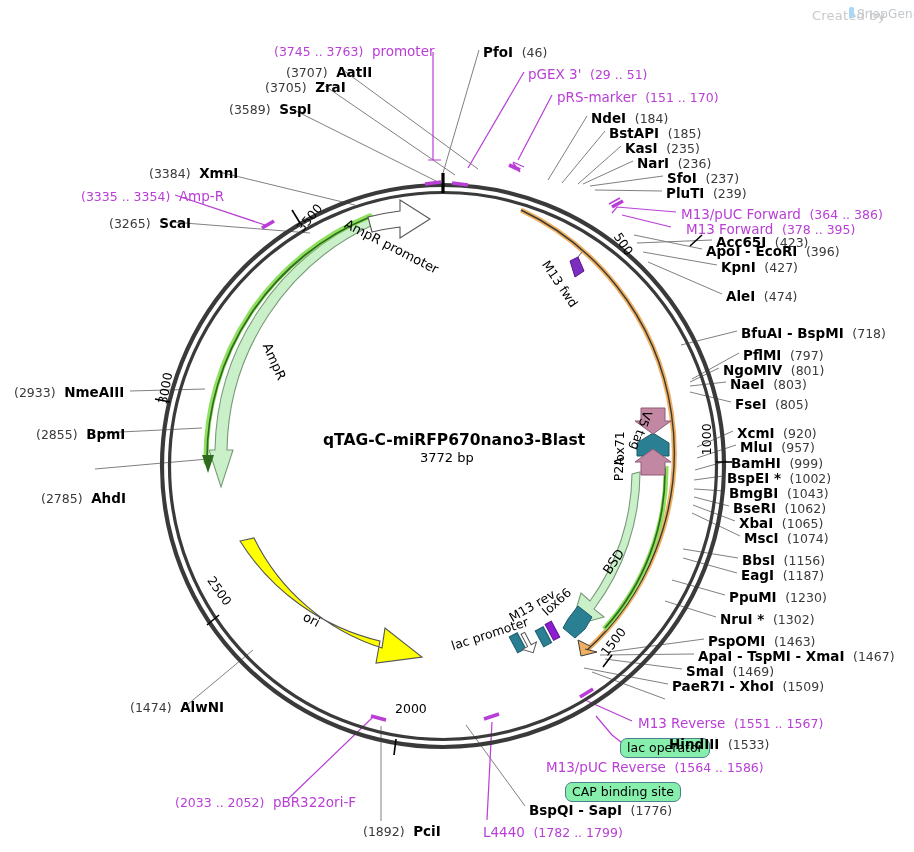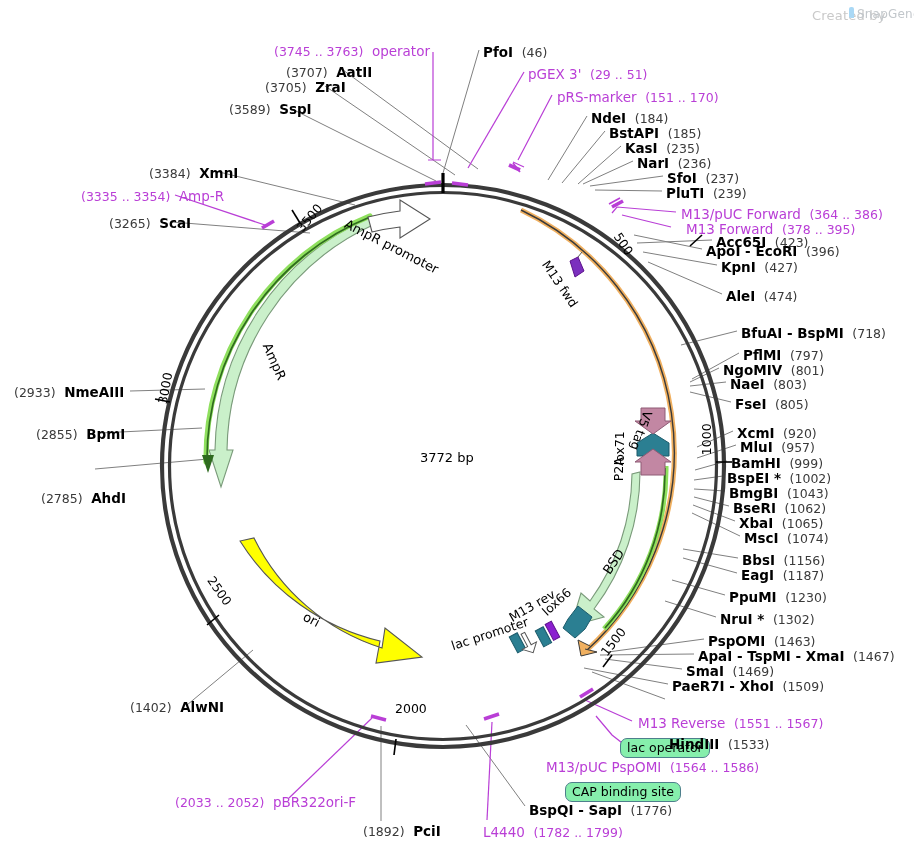--- a/index.html
+++ b/index.html
@@ -176,20 +176,21 @@
     <line x1="580" y1="697" x2="593" y2="689"></line>
     <line x1="612" y1="207" x2="623" y2="201"></line>
   </g>
   <g stroke="#b93ed6" stroke-width="1.6" fill="none">
     <path d="M513 163 L520 172"></path>
     <path d="M609 204 L620 198"></path>
   </g>
 
 </svg>
 
+<div class="lbl title" style="left:323px;top:433px;">qTAG-C-miRFP670nano3-Blast</div>
 <div class="lbl bp" style="left:420px;top:451px;">3772 bp</div>
 
 <div class="lbl" style="left:255px;top:355px;font-size:13px;transform:rotate(66deg);">AmpR</div>
 <div class="lbl" style="left:340px;top:240px;font-size:13px;transform:rotate(27deg);">AmpR promoter</div>
 <div class="lbl" style="left:303px;top:613px;font-size:13px;transform:rotate(27deg);">ori</div>
 <div class="lbl" style="left:600px;top:555px;font-size:13px;transform:rotate(-56deg);">BSD</div>
 <div class="lbl" style="left:603px;top:442px;font-size:12.5px;transform:rotate(-90deg);">lox71</div>
 <div class="lbl" style="left:540px;top:596px;font-size:12.5px;transform:rotate(-42deg);">lox66</div>
 <div class="lbl" style="left:607px;top:463px;font-size:12.5px;transform:rotate(-90deg);">P2A</div>
 <div class="lbl" style="left:620px;top:424px;font-size:12.5px;transform:rotate(110deg);">V5 tag</div>
@@ -202,36 +203,36 @@
 <div class="lbl" style="left:203px;top:585px;font-size:12.5px;transform:rotate(55deg);">2500</div>
 <div class="lbl" style="left:395px;top:703px;font-size:12.5px;">2000</div>
 <div class="lbl" style="left:598px;top:636px;font-size:12.5px;transform:rotate(-52deg);">1500</div>
 <div class="lbl" style="left:691px;top:433px;font-size:12.5px;transform:rotate(-90deg);">1000</div>
 <div class="lbl" style="left:611px;top:238px;font-size:12.5px;transform:rotate(56deg);">500</div>
 
 <div class="boxlbl" style="left:620px;top:738px;">lac operator</div>
 <div class="boxlbl" style="left:565px;top:782px;text-align:right;">CAP binding site</div>
 
 <div id="labels">
-      <div class="lbl prim" style="left: 274px; top: 45px;"><span class="pos">(3745 .. 3763)</span>&nbsp;&nbsp;<span>operator</span></div>
+      <div class="lbl prim" style="left: 274px; top: 45px;"><span class="pos">(3745 .. 3763)</span>&nbsp;&nbsp;<span>promoter</span></div>
       <div class="lbl enz" style="left: 286px; top: 66px;"><span class="pos">(3707)</span>&nbsp;&nbsp;<b>AatII</b></div>
       <div class="lbl enz" style="left: 265px; top: 81px;"><span class="pos">(3705)</span>&nbsp;&nbsp;<b>ZraI</b></div>
       <div class="lbl enz" style="left: 229px; top: 103px;"><span class="pos">(3589)</span>&nbsp;&nbsp;<b>SspI</b></div>
       <div class="lbl enz" style="left: 149px; top: 167px;"><span class="pos">(3384)</span>&nbsp;&nbsp;<b>XmnI</b></div>
       <div class="lbl prim" style="left: 81px; top: 190px;"><span class="pos">(3335 .. 3354)</span>&nbsp;&nbsp;<span>Amp-R</span></div>
       <div class="lbl enz" style="left: 109px; top: 217px;"><span class="pos">(3265)</span>&nbsp;&nbsp;<b>ScaI</b></div>
       <div class="lbl enz" style="left: 14px; top: 386px;"><span class="pos">(2933)</span>&nbsp;&nbsp;<b>NmeAIII</b></div>
       <div class="lbl enz" style="left: 36px; top: 428px;"><span class="pos">(2855)</span>&nbsp;&nbsp;<b>BpmI</b></div>
       <div class="lbl enz" style="left: 41px; top: 492px;"><span class="pos">(2785)</span>&nbsp;&nbsp;<b>AhdI</b></div>
-      <div class="lbl enz" style="left: 130px; top: 701px;"><span class="pos">(1402)</span>&nbsp;&nbsp;<b>AlwNI</b></div>
+      <div class="lbl enz" style="left: 130px; top: 701px;"><span class="pos">(1474)</span>&nbsp;&nbsp;<b>AlwNI</b></div>
       <div class="lbl prim" style="left: 175px; top: 796px;"><span class="pos">(2033 .. 2052)</span>&nbsp;&nbsp;<span>pBR322ori-F</span></div>
       <div class="lbl enz" style="left: 363px; top: 825px; text-align: right;"><span class="pos">(1892)</span>&nbsp;&nbsp;<b>PciI</b></div>
       <div class="lbl prim" style="left: 483px; top: 826px;"><span>L4440</span>&nbsp;&nbsp;<span class="pos">(1782 .. 1799)</span></div>
       <div class="lbl enz" style="left: 529px; top: 804px;"><b>BspQI  -  SapI</b>&nbsp;&nbsp;<span class="pos">(1776)</span></div>
-      <div class="lbl prim" style="left: 546px; top: 761px;"><span>M13/pUC PspOMI</span>&nbsp;&nbsp;<span class="pos">(1564 .. 1586)</span></div>
+      <div class="lbl prim" style="left: 546px; top: 761px;"><span>M13/pUC Reverse</span>&nbsp;&nbsp;<span class="pos">(1564 .. 1586)</span></div>
       <div class="lbl prim" style="left: 638px; top: 717px;"><span>M13 Reverse</span>&nbsp;&nbsp;<span class="pos">(1551 .. 1567)</span></div>
       <div class="lbl enz" style="left: 669px; top: 695px; margin-top: 43px;"><b>HindIII</b>&nbsp;&nbsp;<span class="pos">(1533)</span></div>
       <div class="lbl enz" style="left: 672px; top: 680px;"><b>PaeR7I  -  XhoI</b>&nbsp;&nbsp;<span class="pos">(1509)</span></div>
       <div class="lbl enz" style="left: 686px; top: 665px;"><b>SmaI</b>&nbsp;&nbsp;<span class="pos">(1469)</span></div>
       <div class="lbl enz" style="left: 698px; top: 650px;"><b>ApaI  -  TspMI  -  XmaI</b>&nbsp;&nbsp;<span class="pos">(1467)</span></div>
       <div class="lbl enz" style="left: 708px; top: 635px;"><b>PspOMI</b>&nbsp;&nbsp;<span class="pos">(1463)</span></div>
       <div class="lbl enz" style="left: 720px; top: 613px;"><b>NruI *</b>&nbsp;&nbsp;<span class="pos">(1302)</span></div>
       <div class="lbl enz" style="left: 729px; top: 591px;"><b>PpuMI</b>&nbsp;&nbsp;<span class="pos">(1230)</span></div>
       <div class="lbl enz" style="left: 741px; top: 569px;"><b>EagI</b>&nbsp;&nbsp;<span class="pos">(1187)</span></div>
       <div class="lbl enz" style="left: 742px; top: 554px;"><b>BbsI</b>&nbsp;&nbsp;<span class="pos">(1156)</span></div>

